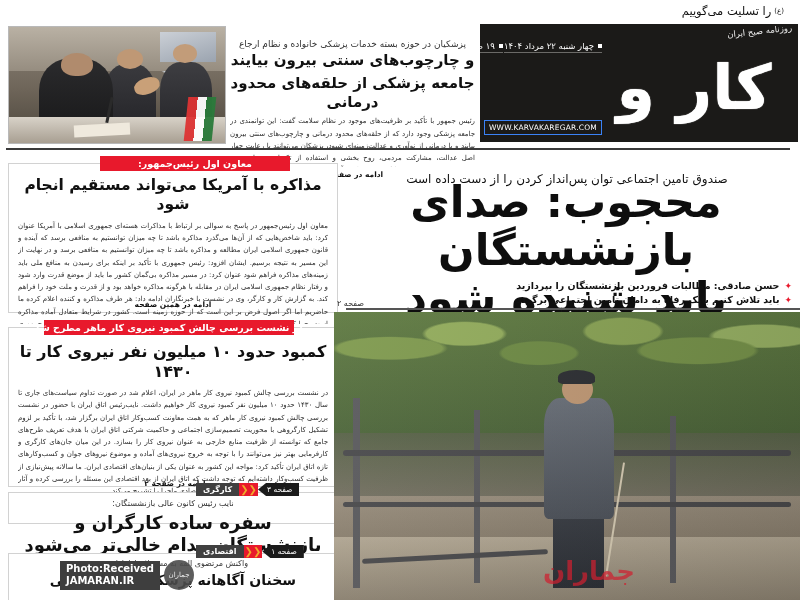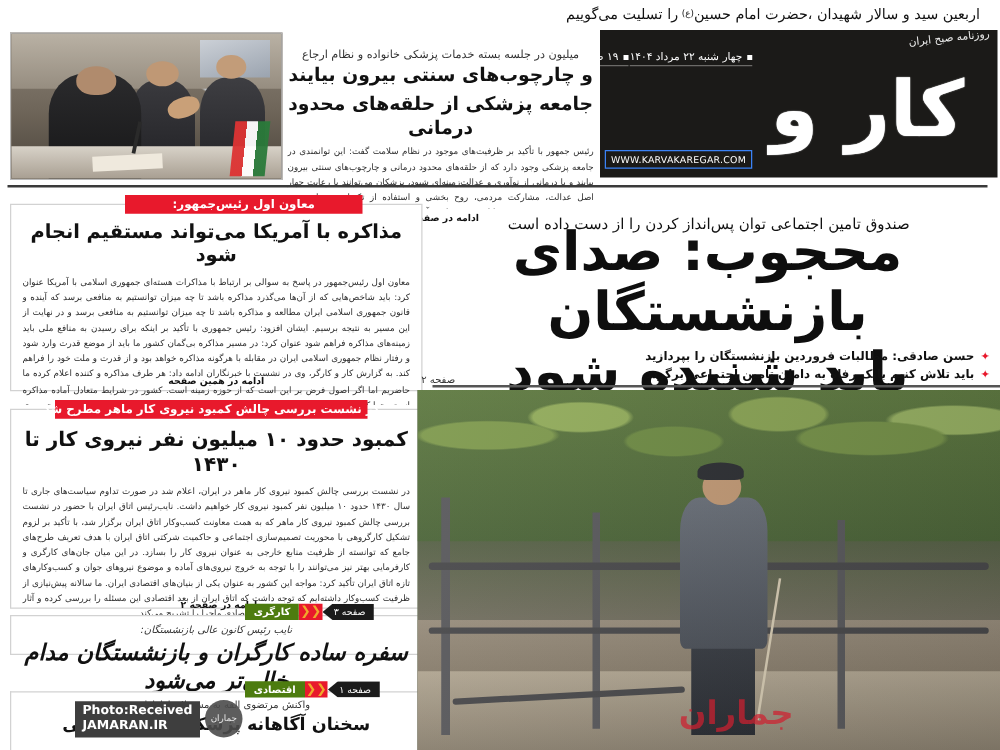--- a/index.html
+++ b/index.html
@@ -180,35 +180,34 @@
     opacity:.9;}
   .wm-text{background:#3e3e3e;color:#fff;font-size:10px;line-height:1.25;
     padding:2px 6px;direction:ltr;text-align:left;font-weight:bold;}
   .mp-jamaran{
     position:absolute;right:165px;bottom:14px;color:#cf2030;
     font-size:26px;font-weight:bold;opacity:.72;white-space:nowrap;
   }
 
   
   .secflag{position:absolute;display:flex;align-items:stretch;height:13px;z-index:6;}
-  .secflag .red{background:#4d7c0f;color:#fff;font-size:8px;font-weight:bold;
+  .secflag .red{background:#404040;color:#fff;font-size:8px;font-weight:bold;
     padding:0 7px;display:flex;align-items:center;}
   .secflag .arrow{color:#f0a92a;font-size:10px;background:#e8192c;
     display:flex;align-items:center;padding:0 1px;}
   .secflag .blk{background:#1b1b1b;color:#fff;font-size:7.5px;
     padding:0 7px 0 9px;display:flex;align-items:center;
     clip-path:polygon(8px 0,100% 0,100% 100%,8px 100%,0 50%);}
 </style>
 </head>
 <body>
 
 <div class="page">
 
   <div class="tribute">
-    <span>اربعین سید و سالار شهیدان ،حضرت امام حسین</span>
     <span class="sup">(ع)</span>
     <span style="margin-right:3px;">را تسلیت می‌گوییم</span>
   </div>
 
   <div class="masthead">
     <div class="mh-tag">روزنامه صبح ایران</div>
     <div class="mh-logo">کار و کارگر</div>
     <div class="mh-dates">
       <div class="row">
         <span class="sq"></span>
@@ -245,21 +244,21 @@
     <div class="tp-hand"></div>
     <div class="tp-p1"></div>
     <div class="tp-head1"></div>
     <div class="tp-desk"></div>
     <div class="tp-paper"></div>
     <div class="tp-mic"></div>
     <div class="tp-flag"></div>
   </div>
 
   <div style="position:absolute;left:230px;top:38px;width:245px;">
-    <div class="kicker">میلیون در جلسه بسته خدمات پزشکی خانواده و نظام ارجاع</div>
+    <div class="kicker">پزشکیان در حوزه بسته خدمات پزشکی خانواده و نظام ارجاع</div>
     <div class="hl" style="font-size:15px;margin-top:-2px;">و چارچوب‌های سنتی بیرون بیایند</div>
     <div class="hl" style="font-size:15px;">جامعه پزشکی از حلقه‌های محدود درمانی</div>
     <div class="body" style="margin-top:4px;max-height:52px;overflow:hidden;">رئیس جمهور با تأکید بر ظرفیت‌های موجود در نظام سلامت گفت: این توانمندی در جامعه پزشکی وجود دارد که از حلقه‌های محدود درمانی و چارچوب‌های سنتی بیرون بیایند و با درمانی از نوآوری و عدالت‌زمینه‌ای شبود، پزشکان می‌توانند با رعایت چهار اصل عدالت، مشارکت مردمی، روح بخشی و استفاده از تکنولوژی مناسب به مشکلات مردم فکر و آنها را حل کنند.</div>
     <div class="contd">ادامه در صفحه ۲</div>
   </div>
 
   <div class="rule" style="left:6px;top:148px;width:784px;height:2px;"></div>
 
   <div class="redbar" style="left:100px;top:156px;width:190px;height:15px;">معاون اول رئیس‌جمهور:</div>
   <div class="artbox" style="left:8px;top:163px;width:330px;height:150px;padding:10px 9px 6px;">
@@ -274,21 +273,21 @@
     <div class="body" style="margin-top:5px;max-height:112px;overflow:hidden;">در نشست بررسی چالش کمبود نیروی کار ماهر در ایران، اعلام شد در صورت تداوم سیاست‌های جاری تا سال ۱۴۳۰ حدود ۱۰ میلیون نفر کمبود نیروی کار خواهیم داشت. نایب‌رئیس اتاق ایران با حضور در نشست بررسی چالش کمبود نیروی کار ماهر که به همت معاونت کسب‌وکار اتاق ایران برگزار شد، با تأکید بر لزوم تشکیل کارگروهی با محوریت تصمیم‌سازی اجتماعی و حاکمیت شرکتی اتاق ایران با هدف تعریف طرح‌های جامع که توانسته از ظرفیت منابع خارجی به عنوان نیروی کار را بسازد. در این میان جان‌های کارگری و کارفرمایی بهتر نیز می‌توانند را با توجه به خروج نیروی‌های آماده و موضوع نیروهای جوان و کسب‌وکارهای تازه اتاق ایران تأکید کرد: مواجه این کشور به عنوان یکی از بنیان‌های اقتصادی ایران. ما سالانه پیش‌نیازی از ظرفیت کسب‌وکار داشته‌ایم که توجه داشت که اتاق ایران از بعد اقتصادی این مسئله را بررسی کرده و آثار و پیامدهای اقتصادی ماجرا را تشریح می‌کند.</div>
   </div>
   <div class="contd" style="position:absolute;left:110px;top:476px;width:130px;">ادامه در صفحه ۲</div>
 
   <div class="secflag" style="left:196px;top:483px;">
     <div class="blk">صفحه ۳</div>
     <div class="arrow">❮❮</div>
     <div class="red">کارگری</div>
   </div>
 
-  <div class="artbox" style="left:8px;top:492px;width:330px;height:32px;padding:6px 9px;font-style:italic;">
+  <div class="artbox" style="left:8px;top:492px;width:330px;height:32px;padding:6px 9px;">
     <div class="kicker" style="font-size:8px;margin-bottom:2px;">نایب رئیس کانون عالی بازنشستگان:</div>
     <div class="hl" style="font-size:18px;">سفره ساده کارگران و بازنشستگان مدام خالی‌تر می‌شود</div>
   </div>
 
   <div class="secflag" style="left:196px;top:545px;">
     <div class="blk">صفحه ۱</div>
     <div class="arrow">❮❮</div>
     <div class="red">اقتصادی</div>
   </div>
 

